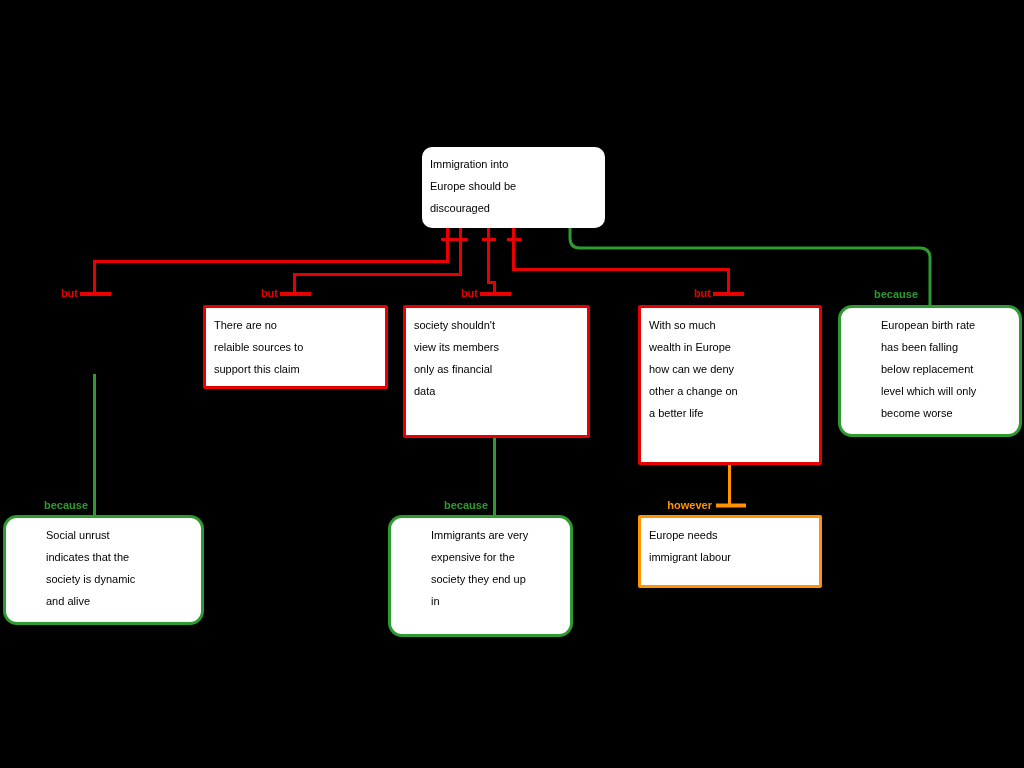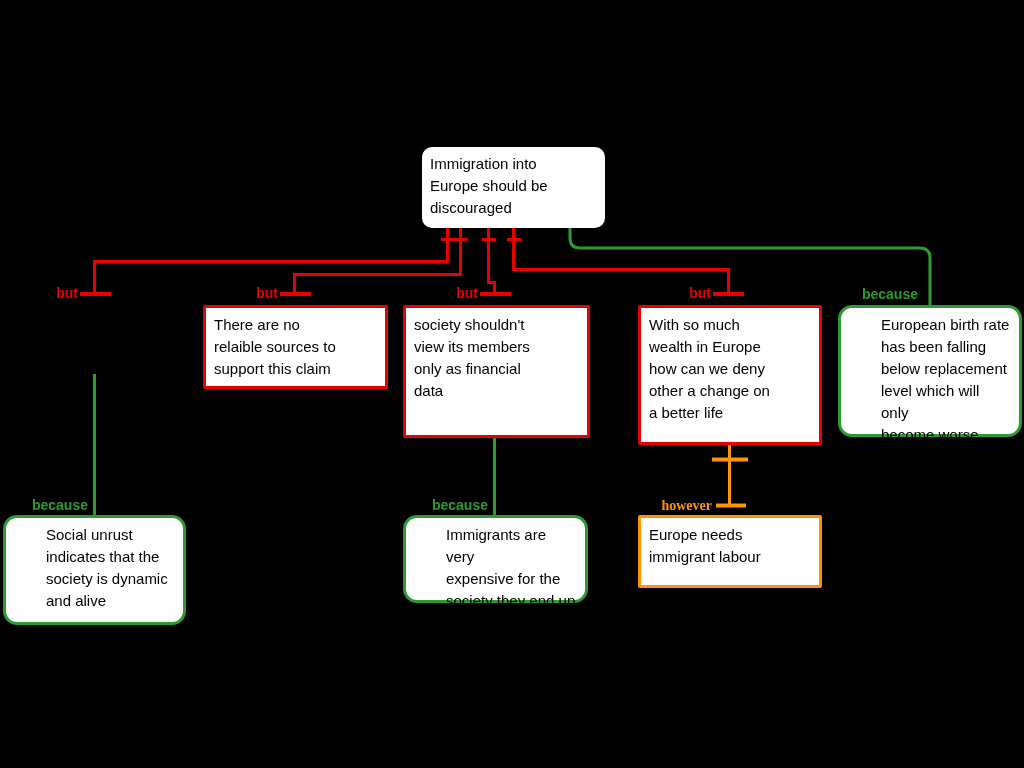--- a/index.html
+++ b/index.html
@@ -4,34 +4,34 @@
 <style>
   html,body{margin:0;padding:0;background:#000;}
   #canvas{
     position:relative;width:1024px;height:768px;overflow:hidden;
     background:var(--background,#000);
     font-family:"Liberation Sans",sans-serif;
   }
   .node{
     position:absolute;box-sizing:border-box;
     background:var(--node_fill,#fff);color:var(--node_text,#000);
-    font-size:15px;line-height:22px;padding:6px 8px;
+    font-size:11px;line-height:22px;padding:6px 8px;
     white-space:pre-line;
   }
   .claim{border-radius:10px;}
   .attack{border:3px solid var(--attack);border-radius:2px;}
   .support{border:3px solid var(--support);border-radius:14px;padding-left:40px;}
   .rebut{border:3px solid var(--rebut);border-radius:2px;}
   .edge-label{
-    position:absolute;font-size:14px;font-weight:bold;
+    position:absolute;font-size:11px;font-weight:bold;
     text-align:right;line-height:13px;
   }
   .lab-attack{color:var(--attack);}
   .lab-support{color:var(--support);text-align:right;}
-  .lab-rebut{color:var(--rebut);font-family:Liberation Serif, serif;}
+  .lab-rebut{color:var(--rebut);}
   #edges{position:absolute;top:0;left:0;}
   #edges path{fill:none;stroke-width:3;stroke-linecap:butt;}
   #edges path.bar{stroke-width:4;}
   .s-attack{stroke:var(--attack);}
   .s-support{stroke:var(--support);}
   .s-rebut{stroke:var(--rebut);}
 </style>
 </head>
 <body>
 
@@ -73,38 +73,38 @@
 
   <div class="node attack" style="left:203px;top:305px;width:185px;height:84px">There are no
 relaible sources to
 support this claim</div>
 
   <div class="node attack" style="left:403px;top:305px;width:187px;height:133px">society shouldn't
 view its members
 only as financial
 data</div>
 
-  <div class="node attack" style="left:638px;top:305px;width:184px;height:140px">With so much
+  <div class="node attack" style="left:638px;top:305px;width:184px;height:160px">With so much
 wealth in Europe
 how can we deny
 other a change on
 a better life</div>
 
   <div class="node support" style="left:838px;top:305px;width:184px;height:132px">European birth rate
 has been falling
 below replacement
 level which will only
 become worse</div>
 
-  <div class="node support" style="left:3px;top:515px;width:183px;height:110px">Social unrust
+  <div class="node support" style="left:3px;top:515px;width:201px;height:110px">Social unrust
 indicates that the
 society is dynamic
 and alive</div>
 
-  <div class="node support" style="left:403px;top:515px;width:185px;height:88px">Immigrants are very
+  <div class="node support" style="left:388px;top:515px;width:185px;height:122px">Immigrants are very
 expensive for the
 society they end up
 in</div>
 
   <div class="node rebut" style="left:638px;top:515px;width:184px;height:73px">Europe needs
 immigrant labour</div>
 
   <div class="edge-label lab-attack" style="left:40px;top:287px;width:38px">but</div>
   <div class="edge-label lab-attack" style="left:240px;top:287px;width:38px">but</div>
   <div class="edge-label lab-attack" style="left:440px;top:287px;width:38px">but</div>

